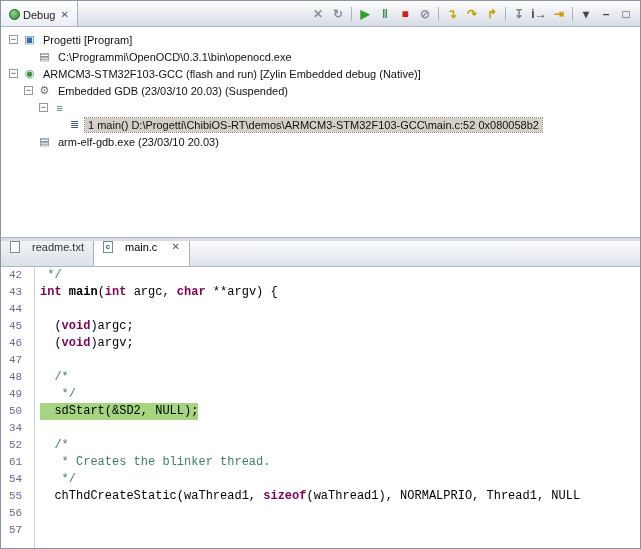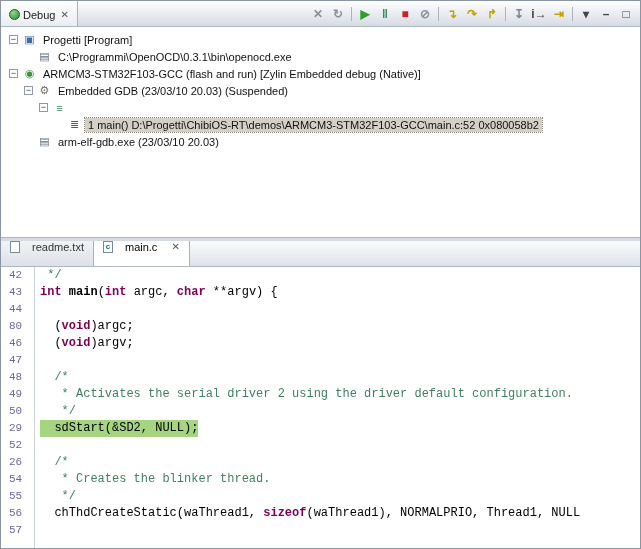--- a/index.html
+++ b/index.html
@@ -128,43 +128,42 @@
         <span class="docicon">c</span>
         <span>main.c</span>
         <span class="tabclose">✕</span>
       </div>
     </div>
   <div class="code-wrap">
     <div class="gutter">
         <div class="gnum">42</div>
         <div class="gnum">43</div>
         <div class="gnum">44</div>
-        <div class="gnum">80</div>
+        <div class="gnum">45</div>
         <div class="gnum">46</div>
         <div class="gnum">47</div>
         <div class="gnum">48</div>
         <div class="gnum">49</div>
         <div class="gnum">50</div>
-        <div class="gnum">29</div>
+        <div class="gnum">34</div>
         <div class="gnum">52</div>
-        <div class="gnum">26</div>
+        <div class="gnum">61</div>
         <div class="gnum">54</div>
         <div class="gnum">55</div>
         <div class="gnum">56</div>
         <div class="gnum">57</div>
       </div>
     <div class="code">
         <div class="cline"><span class="inner"><span class="c"> */</span></span></div>
         <div class="cline"><span class="inner"><span class="k">int</span><span class="p"> </span><span class="f">main</span><span class="p">(</span><span class="k">int</span><span class="p"> argc, </span><span class="k">char</span><span class="p"> **argv) {</span></span></div>
         <div class="cline"><span class="inner"></span></div>
         <div class="cline"><span class="inner"><span class="p">  (</span><span class="k">void</span><span class="p">)argc;</span></span></div>
         <div class="cline"><span class="inner"><span class="p">  (</span><span class="k">void</span><span class="p">)argv;</span></span></div>
         <div class="cline"><span class="inner"></span></div>
         <div class="cline"><span class="inner"><span class="c">  /*</span></span></div>
-        <div class="cline"><span class="inner"><span class="c">   * Activates the serial driver 2 using the driver default configuration.</span></span></div>
         <div class="cline"><span class="inner"><span class="c">   */</span></span></div>
         <div class="cline"><span class="inner current"><span class="p">  sdStart(&amp;SD2, NULL);</span></span></div>
         <div class="cline"><span class="inner"></span></div>
         <div class="cline"><span class="inner"><span class="c">  /*</span></span></div>
         <div class="cline"><span class="inner"><span class="c">   * Creates the blinker thread.</span></span></div>
         <div class="cline"><span class="inner"><span class="c">   */</span></span></div>
         <div class="cline"><span class="inner"><span class="p">  chThdCreateStatic(waThread1, </span><span class="k">sizeof</span><span class="p">(waThread1), NORMALPRIO, Thread1, NULL</span></span></div>
       </div>
   </div>
 </div>

